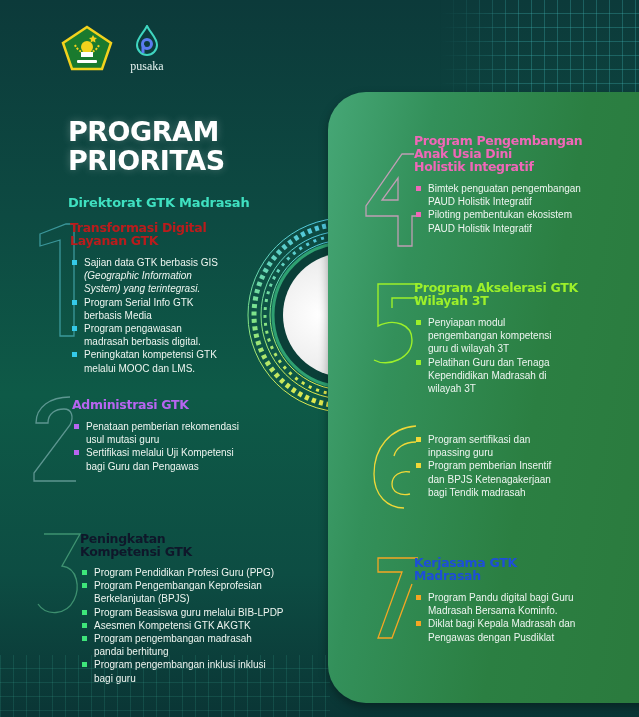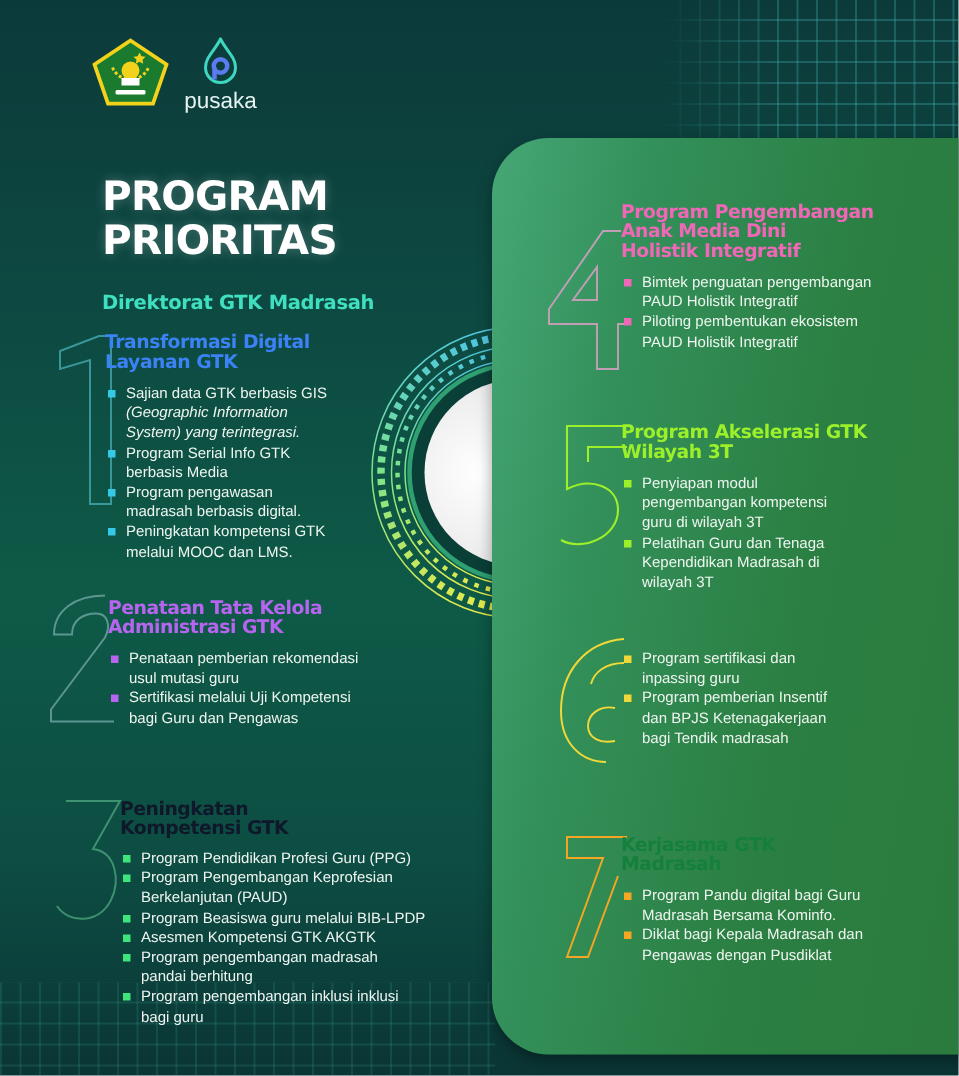--- a/index.html
+++ b/index.html
@@ -24,21 +24,21 @@
     background-image:
       linear-gradient(90deg, rgba(60,170,150,0.18) 1px, transparent 1px),
       linear-gradient(0deg, rgba(60,170,150,0.18) 1px, transparent 1px);
     background-size: 13px 14px;
   }
   .logos { position: absolute; left: 61px; top: 25px; display: flex; gap: 14px; align-items: flex-start; }
   .kemenag {
     width: 52px; height: 46px; position: relative;
   }
   .pusaka { display: flex; flex-direction: column; align-items: center; width: 40px; }
-  .pusaka-label { font-size: 15px; color: #e6f4f1; margin-top: 2px; }
+  .pusaka-label { font-size: 12px; color: #e6f4f1; margin-top: 2px; font-family: Liberation Serif, serif; }
 
   .title-block { position: absolute; left: 68px; top: 117px; }
   .title-line {
     font-family: "DejaVu Sans", sans-serif; font-weight: bold;
     font-size: 27px; line-height: 29px; letter-spacing: -0.5px; color: #fff;
     text-shadow: 0 0 8px rgba(255,255,255,0.25);
   }
   .subtitle { font-family: "DejaVu Sans", sans-serif; font-weight: bold; font-size: 13px; color: #3fe0c0; margin-top: 20px; letter-spacing: -0.2px; }
 
   .circle-deco { position: absolute; left: 245px; top: 210px; width: 190px; height: 210px; }
@@ -120,42 +120,41 @@
   <circle cx="100" cy="105" r="72" fill="#0a3f38" stroke="#2ea071" stroke-width="3"></circle>
   <circle cx="100" cy="105" r="62" fill="url(#whiteGrad)"></circle>
 </svg>
 
 <div class="panel"></div>
 
 <svg class="num-svg" style="left:36px;top:220px" width="50" height="120" viewBox="0 0 50 120">
   <path d="M4,14 L30,4 L38,4 L38,116 L24,116 L24,20 L4,26 Z" fill="none" stroke="#4fb7c0" stroke-width="1.3" opacity="0.7"></path>
 </svg>
 <div class="section" style="left:70px;top:221px;width:180px">
-  <div class="sec-title" style="color:#3b82f6">
+  <div class="sec-title" style="color:#b91c1c">
     <div>Transformasi Digital</div>
     <div>Layanan GTK</div>
   </div>
   <ul class="sec-list">
     <li><span class="bullet" style="background:#35c9e8"></span>
       <span>Sajian data GTK berbasis GIS</span><br><em>(Geographic Information</em><br><em>System) yang terintegrasi.</em></li>
     <li><span class="bullet" style="background:#35c9e8"></span>
       <span>Program Serial Info GTK</span><br><span>berbasis Media</span></li>
     <li><span class="bullet" style="background:#35c9e8"></span>
       <span>Program pengawasan</span><br><span>madrasah berbasis digital.</span></li>
     <li><span class="bullet" style="background:#35c9e8"></span>
       <span>Peningkatan kompetensi GTK</span><br><span>melalui MOOC dan LMS.</span></li>
   </ul>
 </div>
 
 <svg class="num-svg" style="left:30px;top:393px" width="50" height="92" viewBox="0 0 50 92">
   <path d="M40,4 C20,4 6,14 6,30 L18,30 C18,20 26,16 34,16 C42,16 44,24 40,32 L4,80 L4,88 L46,88" fill="none" stroke="#7fb0b0" stroke-width="1.3" opacity="0.7"></path>
 </svg>
 <div class="section" style="left:72px;top:398px;width:200px">
   <div class="sec-title" style="color:#b765f0">
-    <div>Penataan Tata Kelola</div>
     <div>Administrasi GTK</div>
   </div>
   <ul class="sec-list">
     <li><span class="bullet" style="background:#b765f0"></span>
       <span>Penataan pemberian rekomendasi</span><br><span>usul mutasi guru</span></li>
     <li><span class="bullet" style="background:#b765f0"></span>
       <span>Sertifikasi melalui Uji Kompetensi</span><br><span>bagi Guru dan Pengawas</span></li>
   </ul>
 </div>
 
@@ -164,39 +163,39 @@
 </svg>
 <div class="section" style="left:80px;top:532px;width:240px">
   <div class="sec-title" style="color:#0f172a">
     <div>Peningkatan</div>
     <div>Kompetensi GTK</div>
   </div>
   <ul class="sec-list" style="margin-top:8px">
     <li><span class="bullet" style="background:#3ee57a"></span>
       <span>Program Pendidikan Profesi Guru (PPG)</span></li>
     <li><span class="bullet" style="background:#3ee57a"></span>
-      <span>Program Pengembangan Keprofesian</span><br><span>Berkelanjutan (PAUD)</span></li>
+      <span>Program Pengembangan Keprofesian</span><br><span>Berkelanjutan (BPJS)</span></li>
     <li><span class="bullet" style="background:#3ee57a"></span>
       <span>Program Beasiswa guru melalui BIB-LPDP</span></li>
     <li><span class="bullet" style="background:#3ee57a"></span>
       <span>Asesmen Kompetensi GTK AKGTK</span></li>
     <li><span class="bullet" style="background:#3ee57a"></span>
       <span>Program pengembangan madrasah</span><br><span>pandai berhitung</span></li>
     <li><span class="bullet" style="background:#3ee57a"></span>
       <span>Program pengembangan inklusi inklusi</span><br><span>bagi guru</span></li>
   </ul>
 </div>
 
 <svg class="num-svg" style="left:362px;top:150px" width="56" height="100" viewBox="0 0 56 100">
   <path d="M52,4 L40,4 L4,56 L4,66 L36,66 L36,96 L50,96 L50,66 L56,66 M36,50 L20,50 L36,28 Z" fill="none" stroke="#d8a0c4" stroke-width="1.3" opacity="0.85"></path>
 </svg>
 <div class="section" style="left:414px;top:134px;width:215px">
   <div class="sec-title" style="color:#f067b8">
     <div>Program Pengembangan</div>
-    <div>Anak Media Dini</div>
+    <div>Anak Usia Dini</div>
     <div>Holistik Integratif</div>
   </div>
   <ul class="sec-list">
     <li><span class="bullet" style="background:#f067b8"></span>
       <span>Bimtek penguatan pengembangan</span><br><span>PAUD Holistik Integratif</span></li>
     <li><span class="bullet" style="background:#f067b8"></span>
       <span>Piloting pembentukan ekosistem</span><br><span>PAUD Holistik Integratif</span></li>
   </ul>
 </div>
 
@@ -225,21 +224,21 @@
       <span>Program sertifikasi dan</span><br><span>inpassing guru</span></li>
     <li><span class="bullet" style="background:#f0d838"></span>
       <span>Program pemberian Insentif</span><br><span>dan BPJS Ketenagakerjaan</span><br><span>bagi Tendik madrasah</span></li>
   </ul>
 </div>
 
 <svg class="num-svg" style="left:374px;top:554px" width="46" height="88" viewBox="0 0 46 88">
   <path d="M44,4 L4,4 L4,18 L28,18 L4,84 L18,84 L38,30" fill="none" stroke="#f5a623" stroke-width="1.3"></path>
 </svg>
 <div class="section" style="left:414px;top:556px;width:215px">
-  <div class="sec-title" style="color:#15803d">
+  <div class="sec-title" style="color:#1d4ed8">
     <div>Kerjasama GTK</div>
     <div>Madrasah</div>
   </div>
   <ul class="sec-list">
     <li><span class="bullet" style="background:#f5a623"></span>
       <span>Program Pandu digital bagi Guru</span><br><span>Madrasah Bersama Kominfo.</span></li>
     <li><span class="bullet" style="background:#f5a623"></span>
       <span>Diklat bagi Kepala Madrasah dan</span><br><span>Pengawas dengan Pusdiklat</span></li>
   </ul>
 </div>

